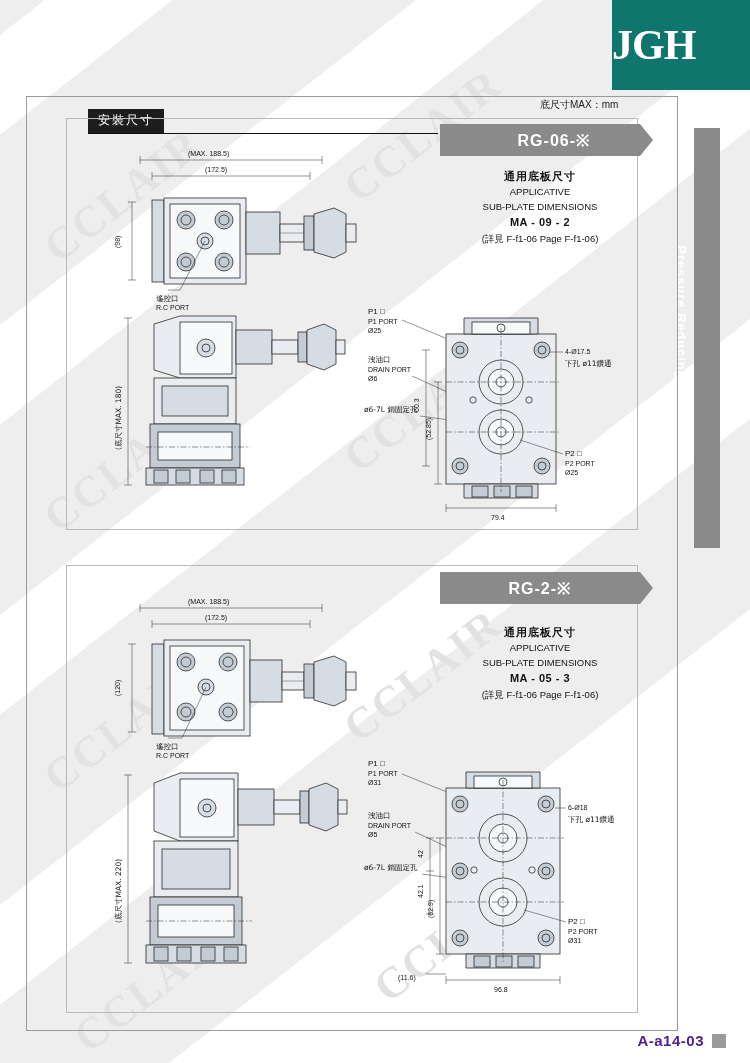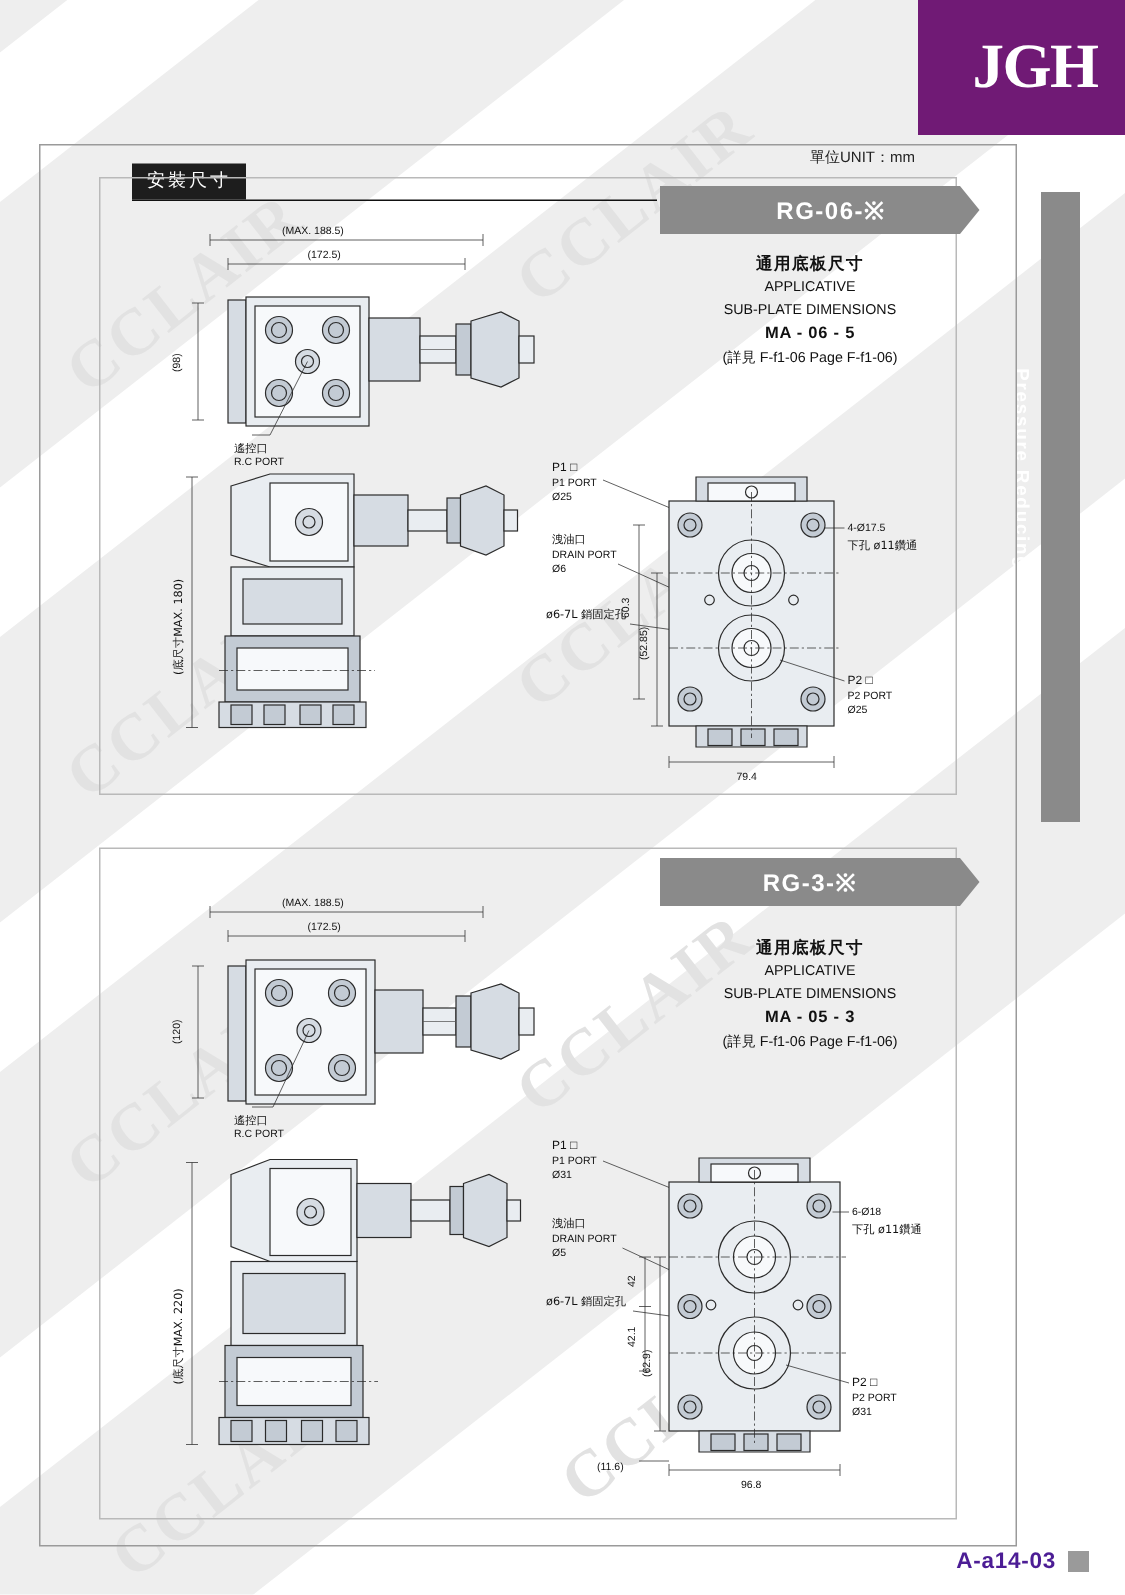--- a/index.html
+++ b/index.html
@@ -31,23 +31,23 @@
     letter-spacing:2px;
     transform:rotate(-38deg);
     white-space:nowrap;
   }
   
   #page { position:absolute; inset:0; z-index:2; }
 
   
   #logo-block {
     position:absolute; top:0; left:612px; width:138px; height:90px;
-    background:#701a75;
+    background:#0f766e;
     color:#ffffff;
-    display:flex; align-items:center; justify-content:center;padding-left:18px;
+    display:flex; align-items:center; 
   }
   #logo-text {
     font-family:"Liberation Serif", serif;
     font-weight:bold;
     font-size:42px;
     letter-spacing:-1px;
     color:#ffffff;
   }
   
   #side-tab {
@@ -181,34 +181,34 @@
 
   <div id="logo-block">
     <span id="logo-text">JGH</span>
   </div>
 
   <div id="side-tab"></div>
   <div id="side-tab-label">Pressure Reducing Valves</div>
 
   <div id="sheet"></div>
 
-  <div id="unit-note">單位UNIT：mm</div>
+  <div id="unit-note">底尺寸MAX：mm</div>
 
   <div id="title-row">
     <span class="cn-chip">安裝尺寸</span>
   </div>
   <div id="title-underline"></div>
 
   <div class="panel" id="panel-1"></div>
   <div class="banner notch" id="banner-1">RG-06-※</div>
   <div class="subplate" id="subplate-1">
     <div class="cn">通用底板尺寸</div>
     <div>APPLICATIVE</div>
     <div>SUB-PLATE DIMENSIONS</div>
-    <div class="bold">MA - 06 - 5</div>
+    <div class="bold">MA - 09 - 2</div>
     <div>(詳見 F-f1-06  Page F-f1-06)</div>
   </div>
 
   <div class="dwg" style="top:140px; left:110px;">
     <svg width="250" height="175" viewBox="0 0 250 175">
 
       <line class="dim" x1="30" y1="20" x2="212" y2="20"></line>
       <line class="dim" x1="30" y1="16" x2="30" y2="24"></line>
       <line class="dim" x1="212" y1="16" x2="212" y2="24"></line>
       <text class="lbl" x="78" y="16">(MAX. 188.5)</text>
@@ -358,21 +358,21 @@
       <text class="lbl" x="71" y="140" transform="rotate(-90 71 140)">(52.85)</text>
 
       <line class="dim" x1="86" y1="208" x2="196" y2="208"></line>
       <line class="dim" x1="86" y1="204" x2="86" y2="212"></line>
       <line class="dim" x1="196" y1="204" x2="196" y2="212"></line>
       <text class="lbl" x="131" y="220">79.4</text>
     </svg>
   </div>
 
   <div class="panel" id="panel-2"></div>
-  <div class="banner notch" id="banner-2">RG-3-※</div>
+  <div class="banner notch" id="banner-2">RG-2-※</div>
   <div class="subplate" id="subplate-2">
     <div class="cn">通用底板尺寸</div>
     <div>APPLICATIVE</div>
     <div>SUB-PLATE DIMENSIONS</div>
     <div class="bold">MA - 05 - 3</div>
     <div>(詳見 F-f1-06  Page F-f1-06)</div>
   </div>
 
   <div class="dwg" style="top:586px; left:110px;">
     <svg width="250" height="180" viewBox="0 0 250 180">

